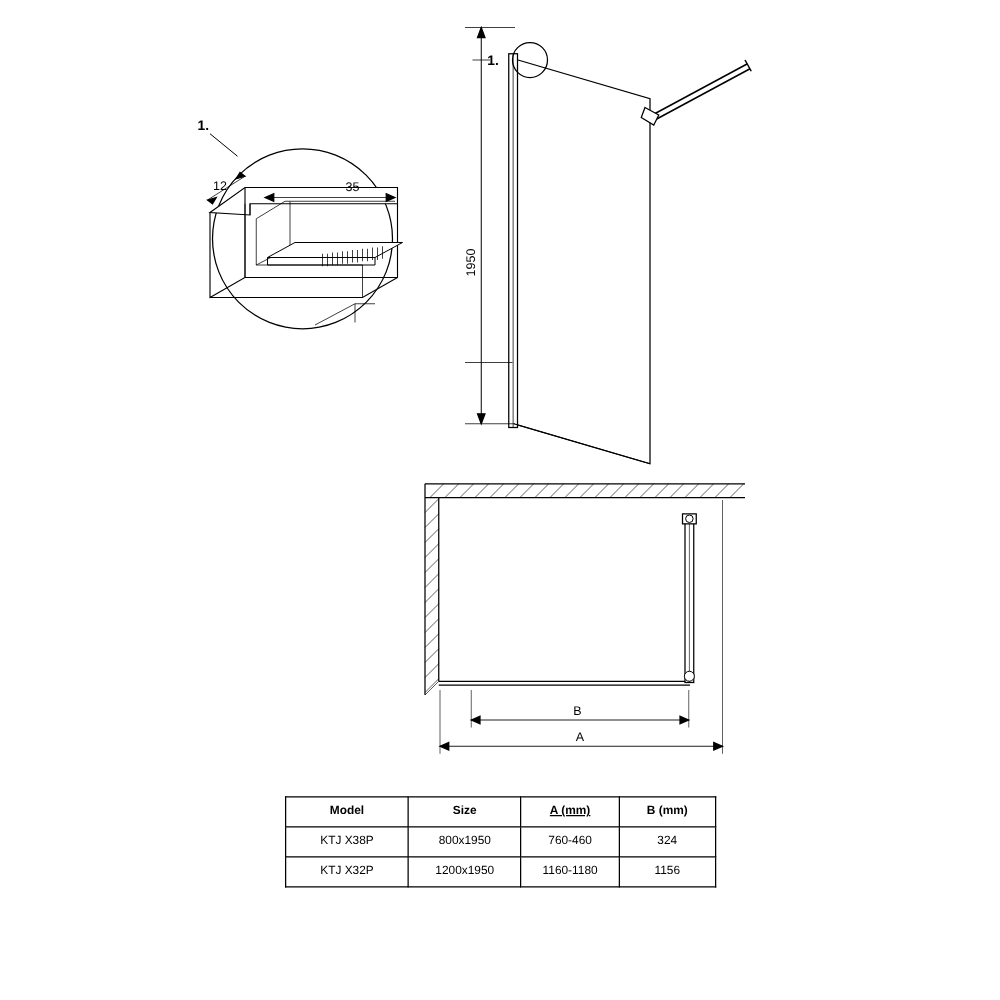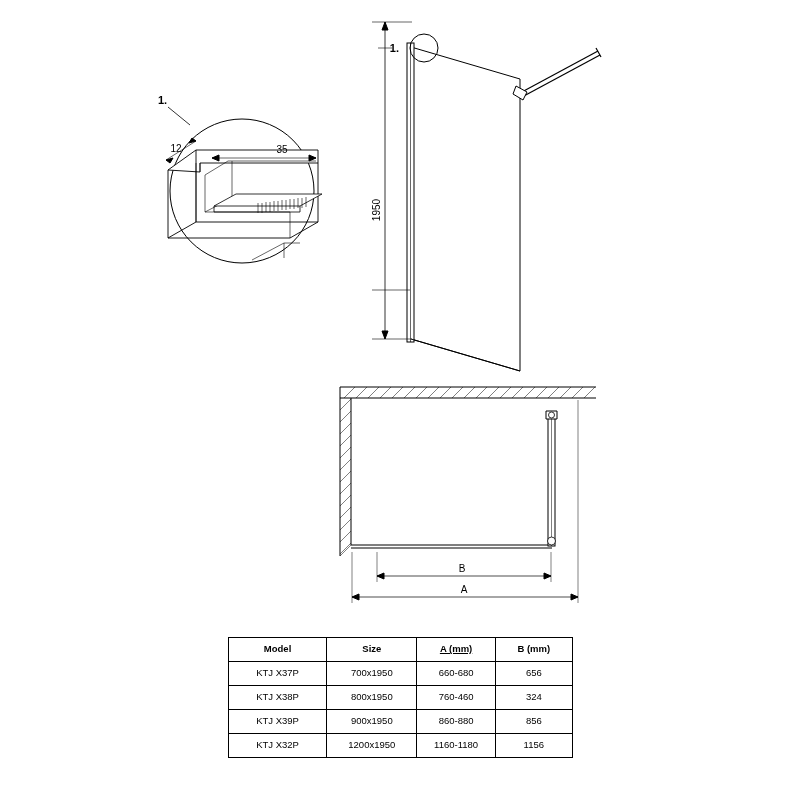--- a/index.html
+++ b/index.html
@@ -232,36 +232,24 @@
     <thead>
       <tr>
         <th class="col-model">Model</th>
         <th class="col-size">Size</th>
         <th class="col-a">A (mm)</th>
         <th class="col-b">B (mm)</th>
       </tr>
     </thead>
     <tbody>
       <tr>
-        <td>KTJ X37P</td>
-        <td>700x1950</td>
-        <td>660-680</td>
-        <td>656</td>
-      </tr>
-      <tr>
         <td>KTJ X38P</td>
         <td>800x1950</td>
         <td>760-460</td>
         <td>324</td>
-      </tr>
-      <tr>
-        <td>KTJ X39P</td>
-        <td>900x1950</td>
-        <td>860-880</td>
-        <td>856</td>
       </tr>
       <tr>
         <td>KTJ X32P</td>
         <td>1200x1950</td>
         <td>1160-1180</td>
         <td>1156</td>
       </tr>
     </tbody>
   </table>
 

